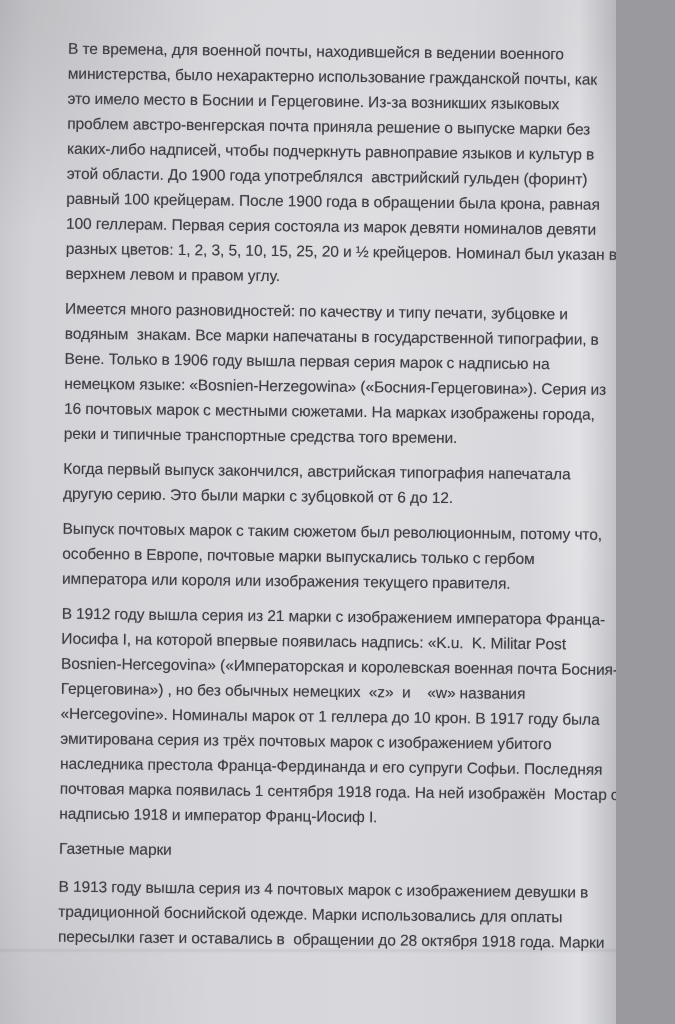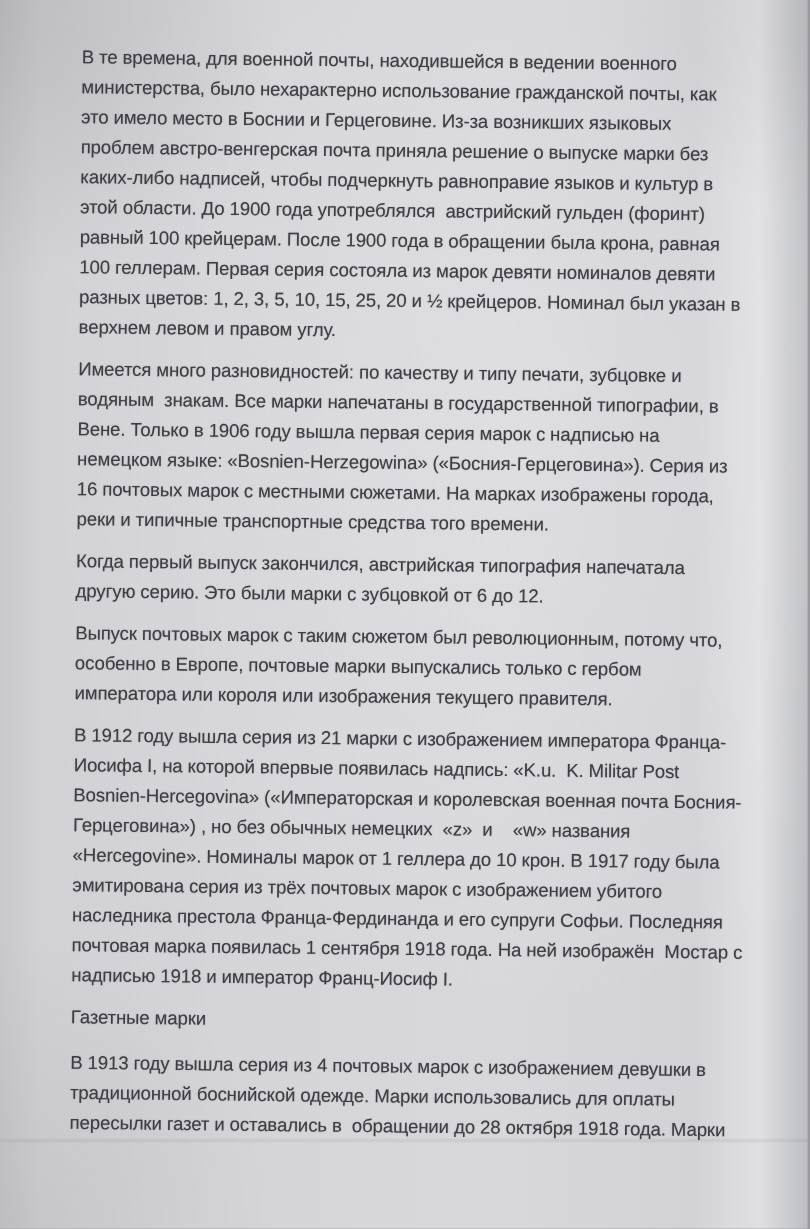--- a/index.html
+++ b/index.html
@@ -2,21 +2,21 @@
 <html><head>
 <meta charset="utf-8">
 <style>
   html, body {
     margin: 0;
     padding: 0;
     background: #9a9a9e;
   }
   .photo {
     position: relative;
-    width: 673px;
+    width: 616px;
     height: 1024px;
     overflow: hidden;
     
     background:
       linear-gradient(90deg,
         #c8c8cd 0%,
         #d2d2d6 5%,
         #d7d7db 45%,
         #d8d8dc 62%,
         #d2d2d7 86%,

